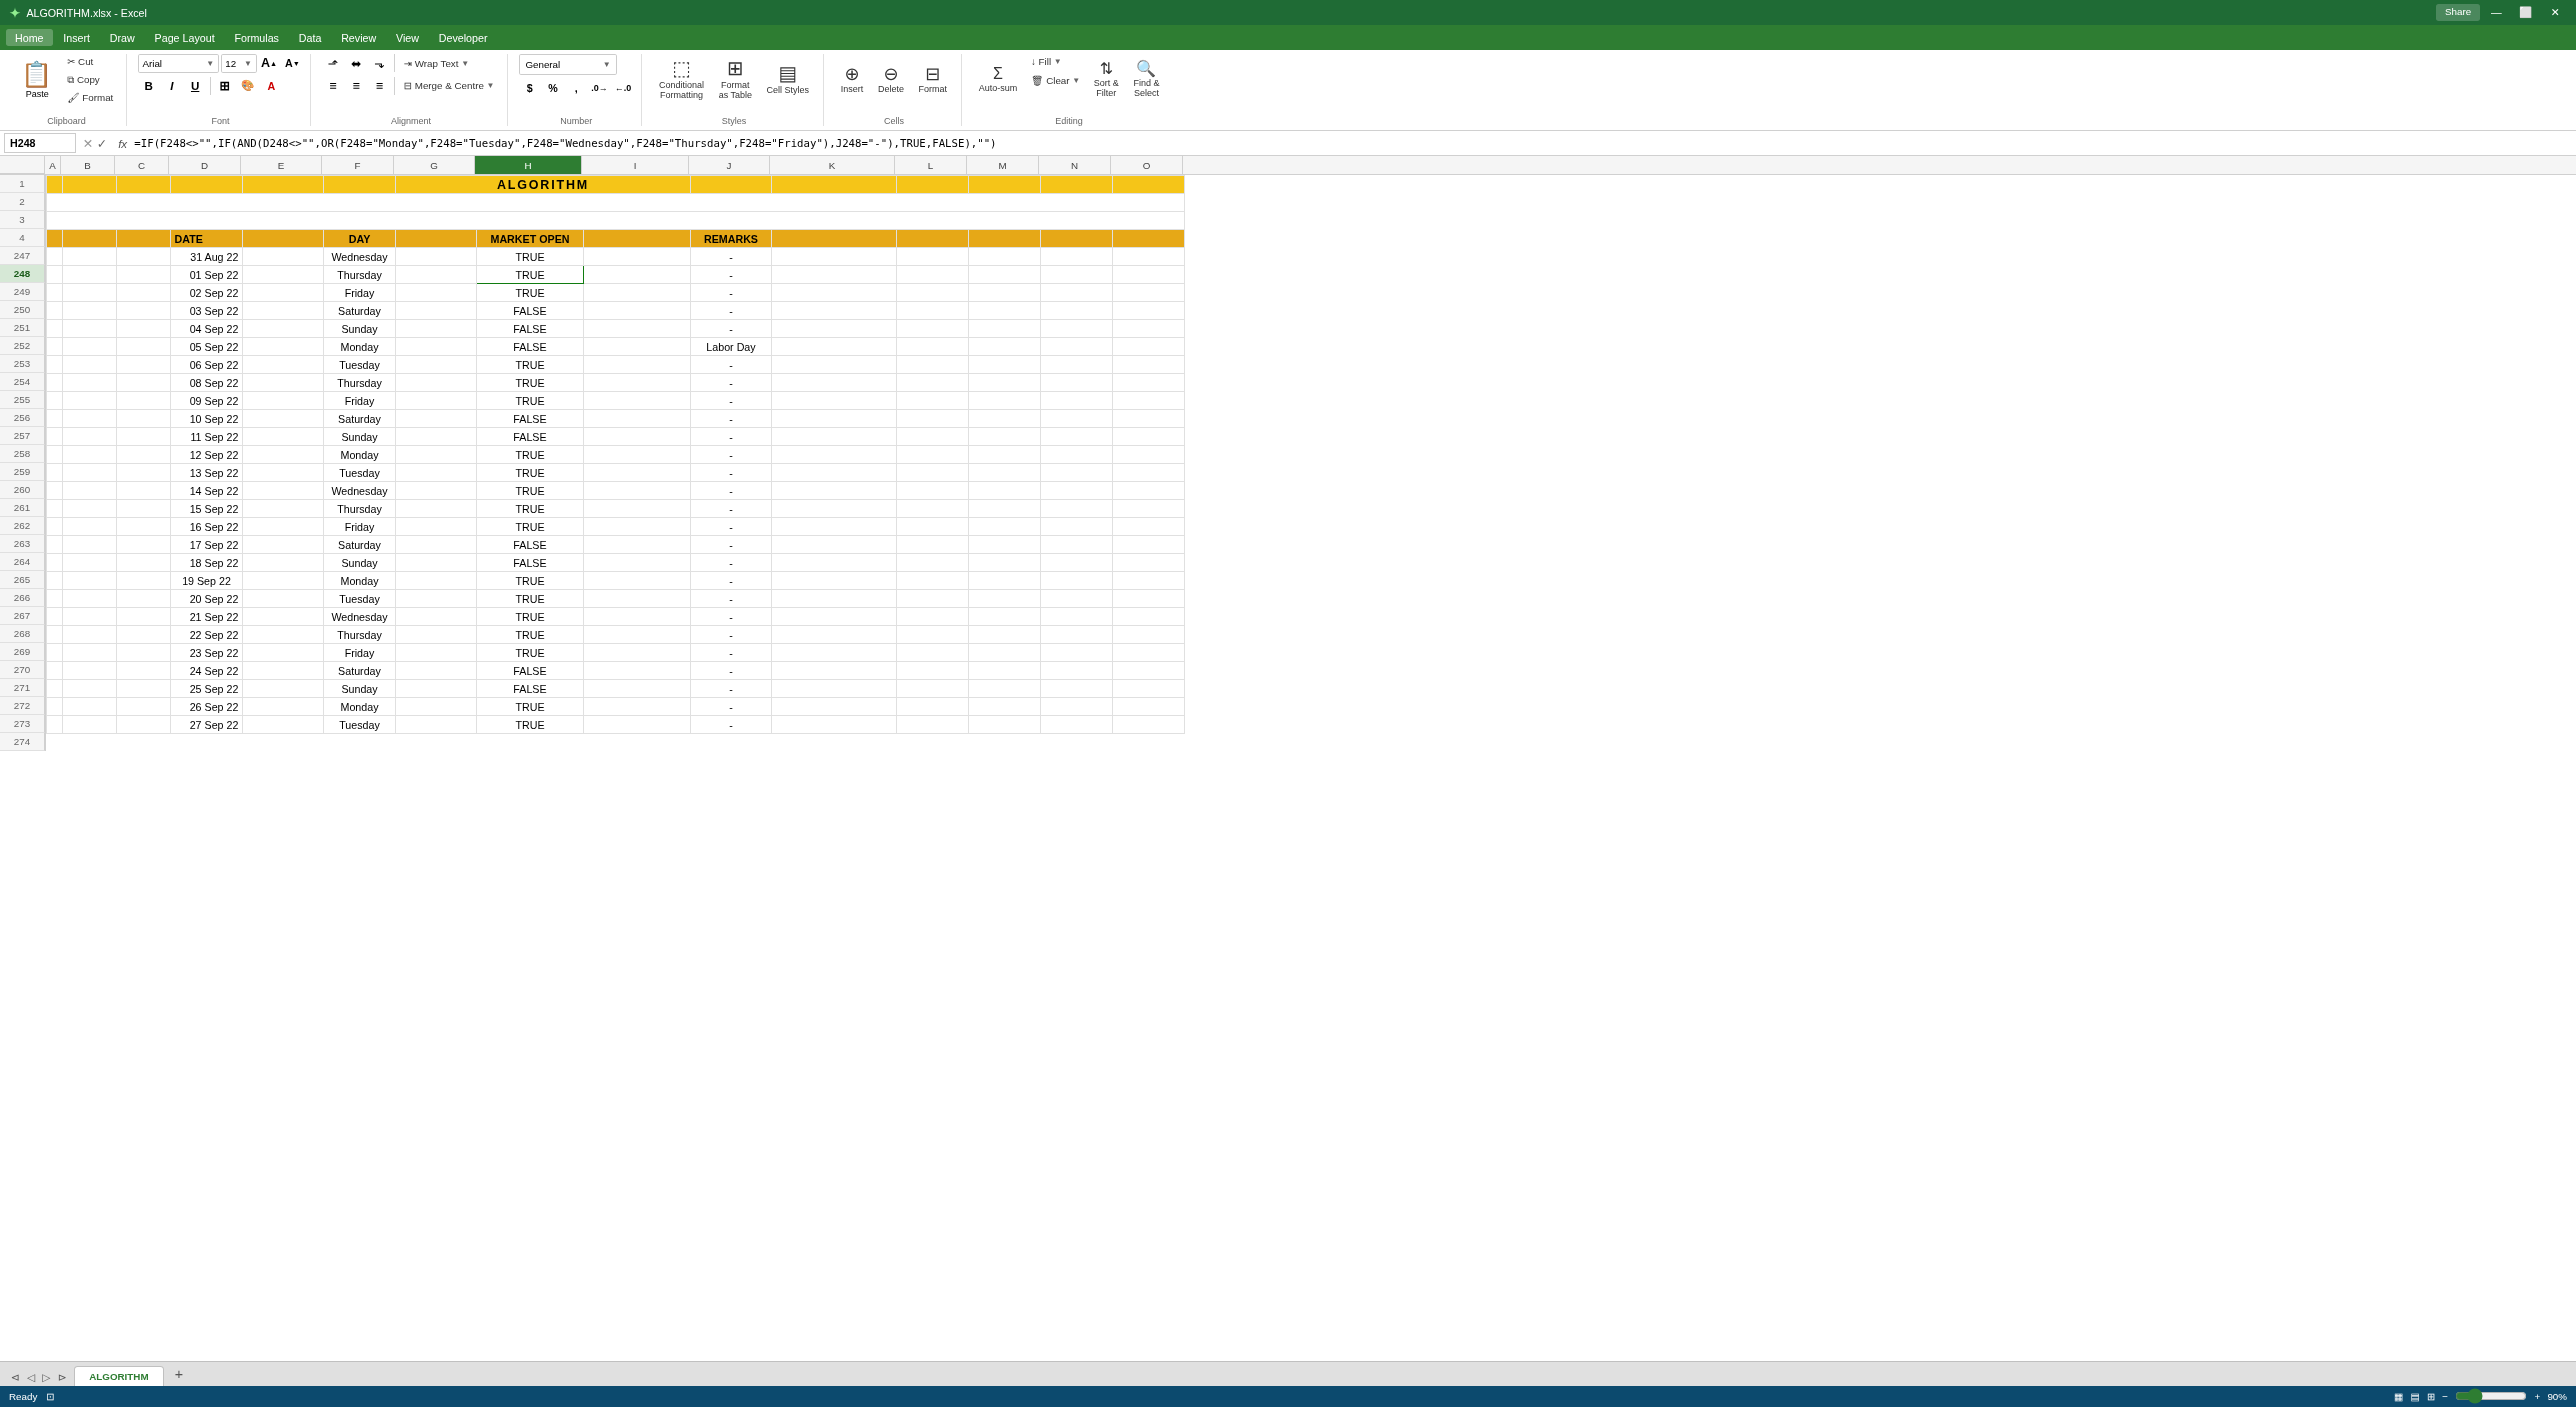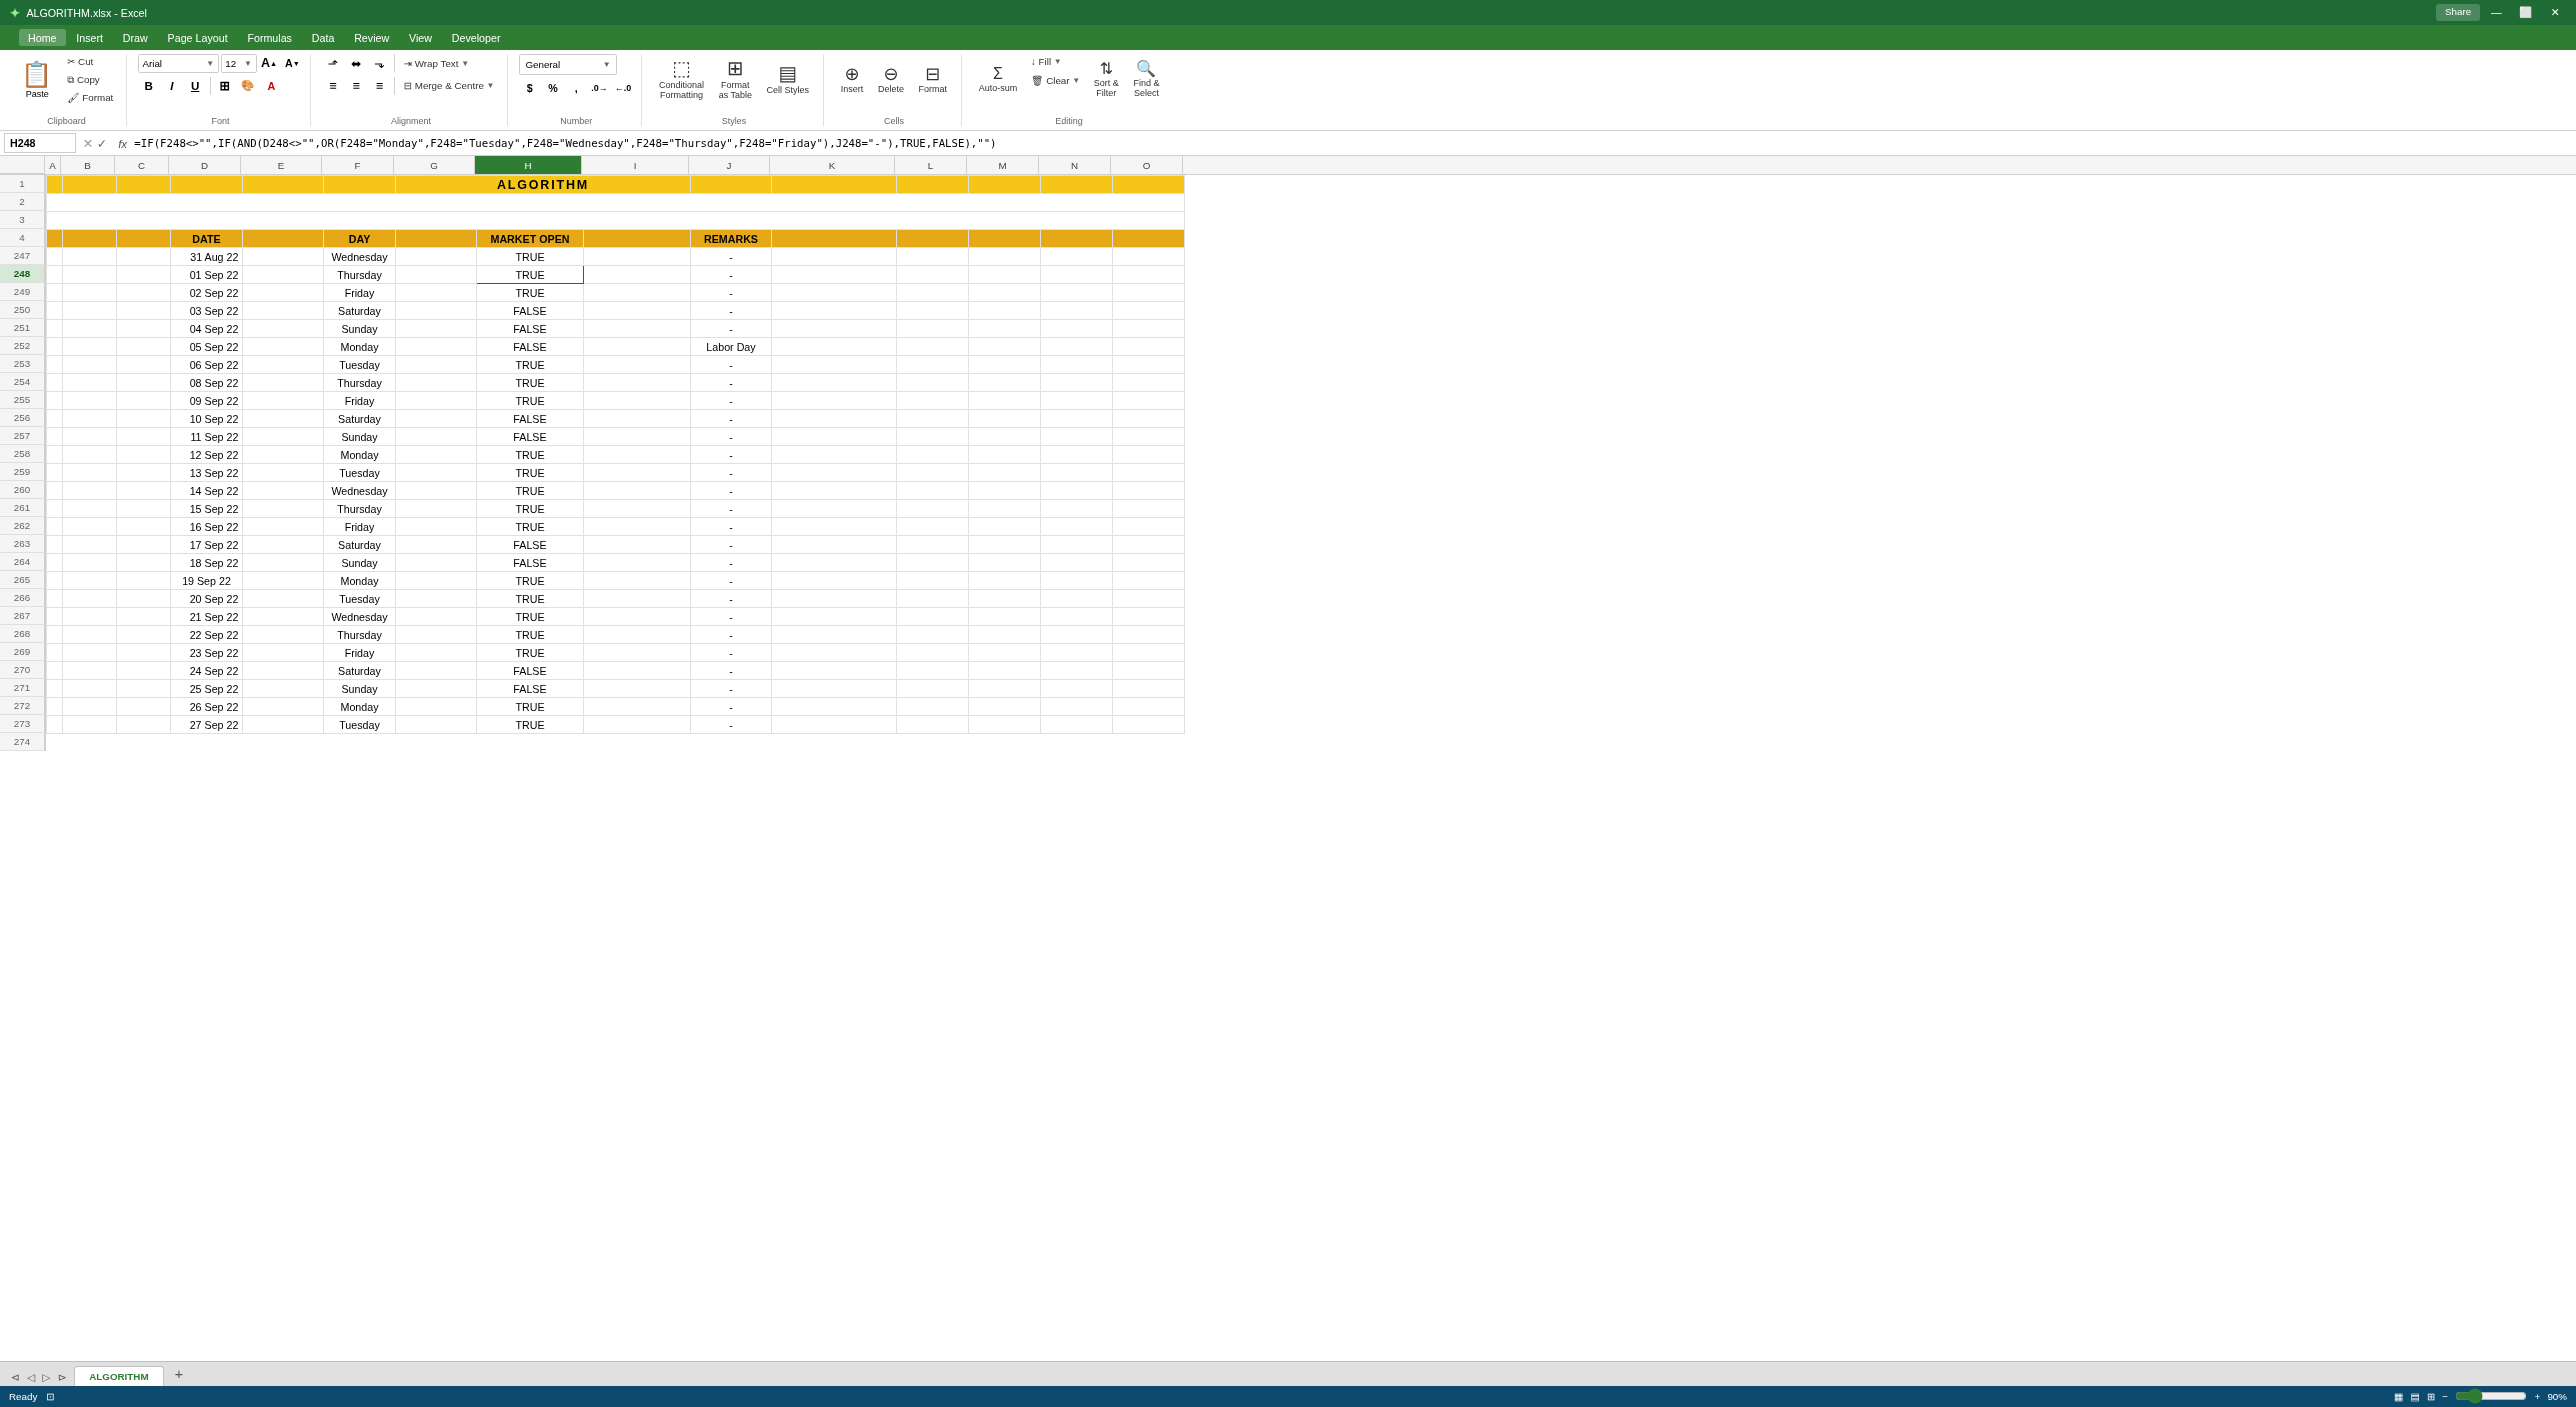--- a/index.html
+++ b/index.html
@@ -16,21 +16,21 @@
       padding: 0 9px;
       font-size: 10.7px;
     }
 
     
     .menu-bar {
       background: #2e7d32;
       display: flex;
       align-items: center;
       height: 25px;
-      padding: 0 19px;
+      padding: 0 6px;
       gap: 1.8px;
     }
     .menu-item {
       color: white;
       padding: 2.7px 9px;
       cursor: pointer;
       border-radius: 2.7px;
       font-size: 10.7px;
     }
     .menu-item.active { background: rgba(255,255,255,0.25); }
@@ -677,21 +677,21 @@
             </tr>
 
             <tr class="empty-top-rows">
               <td colspan="15"></td>
             </tr>
 
             <tr class="header-row">
               <td></td>
               <td></td>
               <td></td>
-              <td style="text-align:center; font-weight:bold;">DATE</td>
+              <td style="text-align:left; font-weight:bold;">DATE</td>
               <td></td>
               <td style="text-align:center; font-weight:bold;">DAY</td>
               <td></td>
               <td style="text-align:center; font-weight:bold;">MARKET OPEN</td>
               <td></td>
               <td style="text-align:center; font-weight:bold;">REMARKS</td>
               <td></td>
               <td></td>
               <td></td>
               <td></td>

